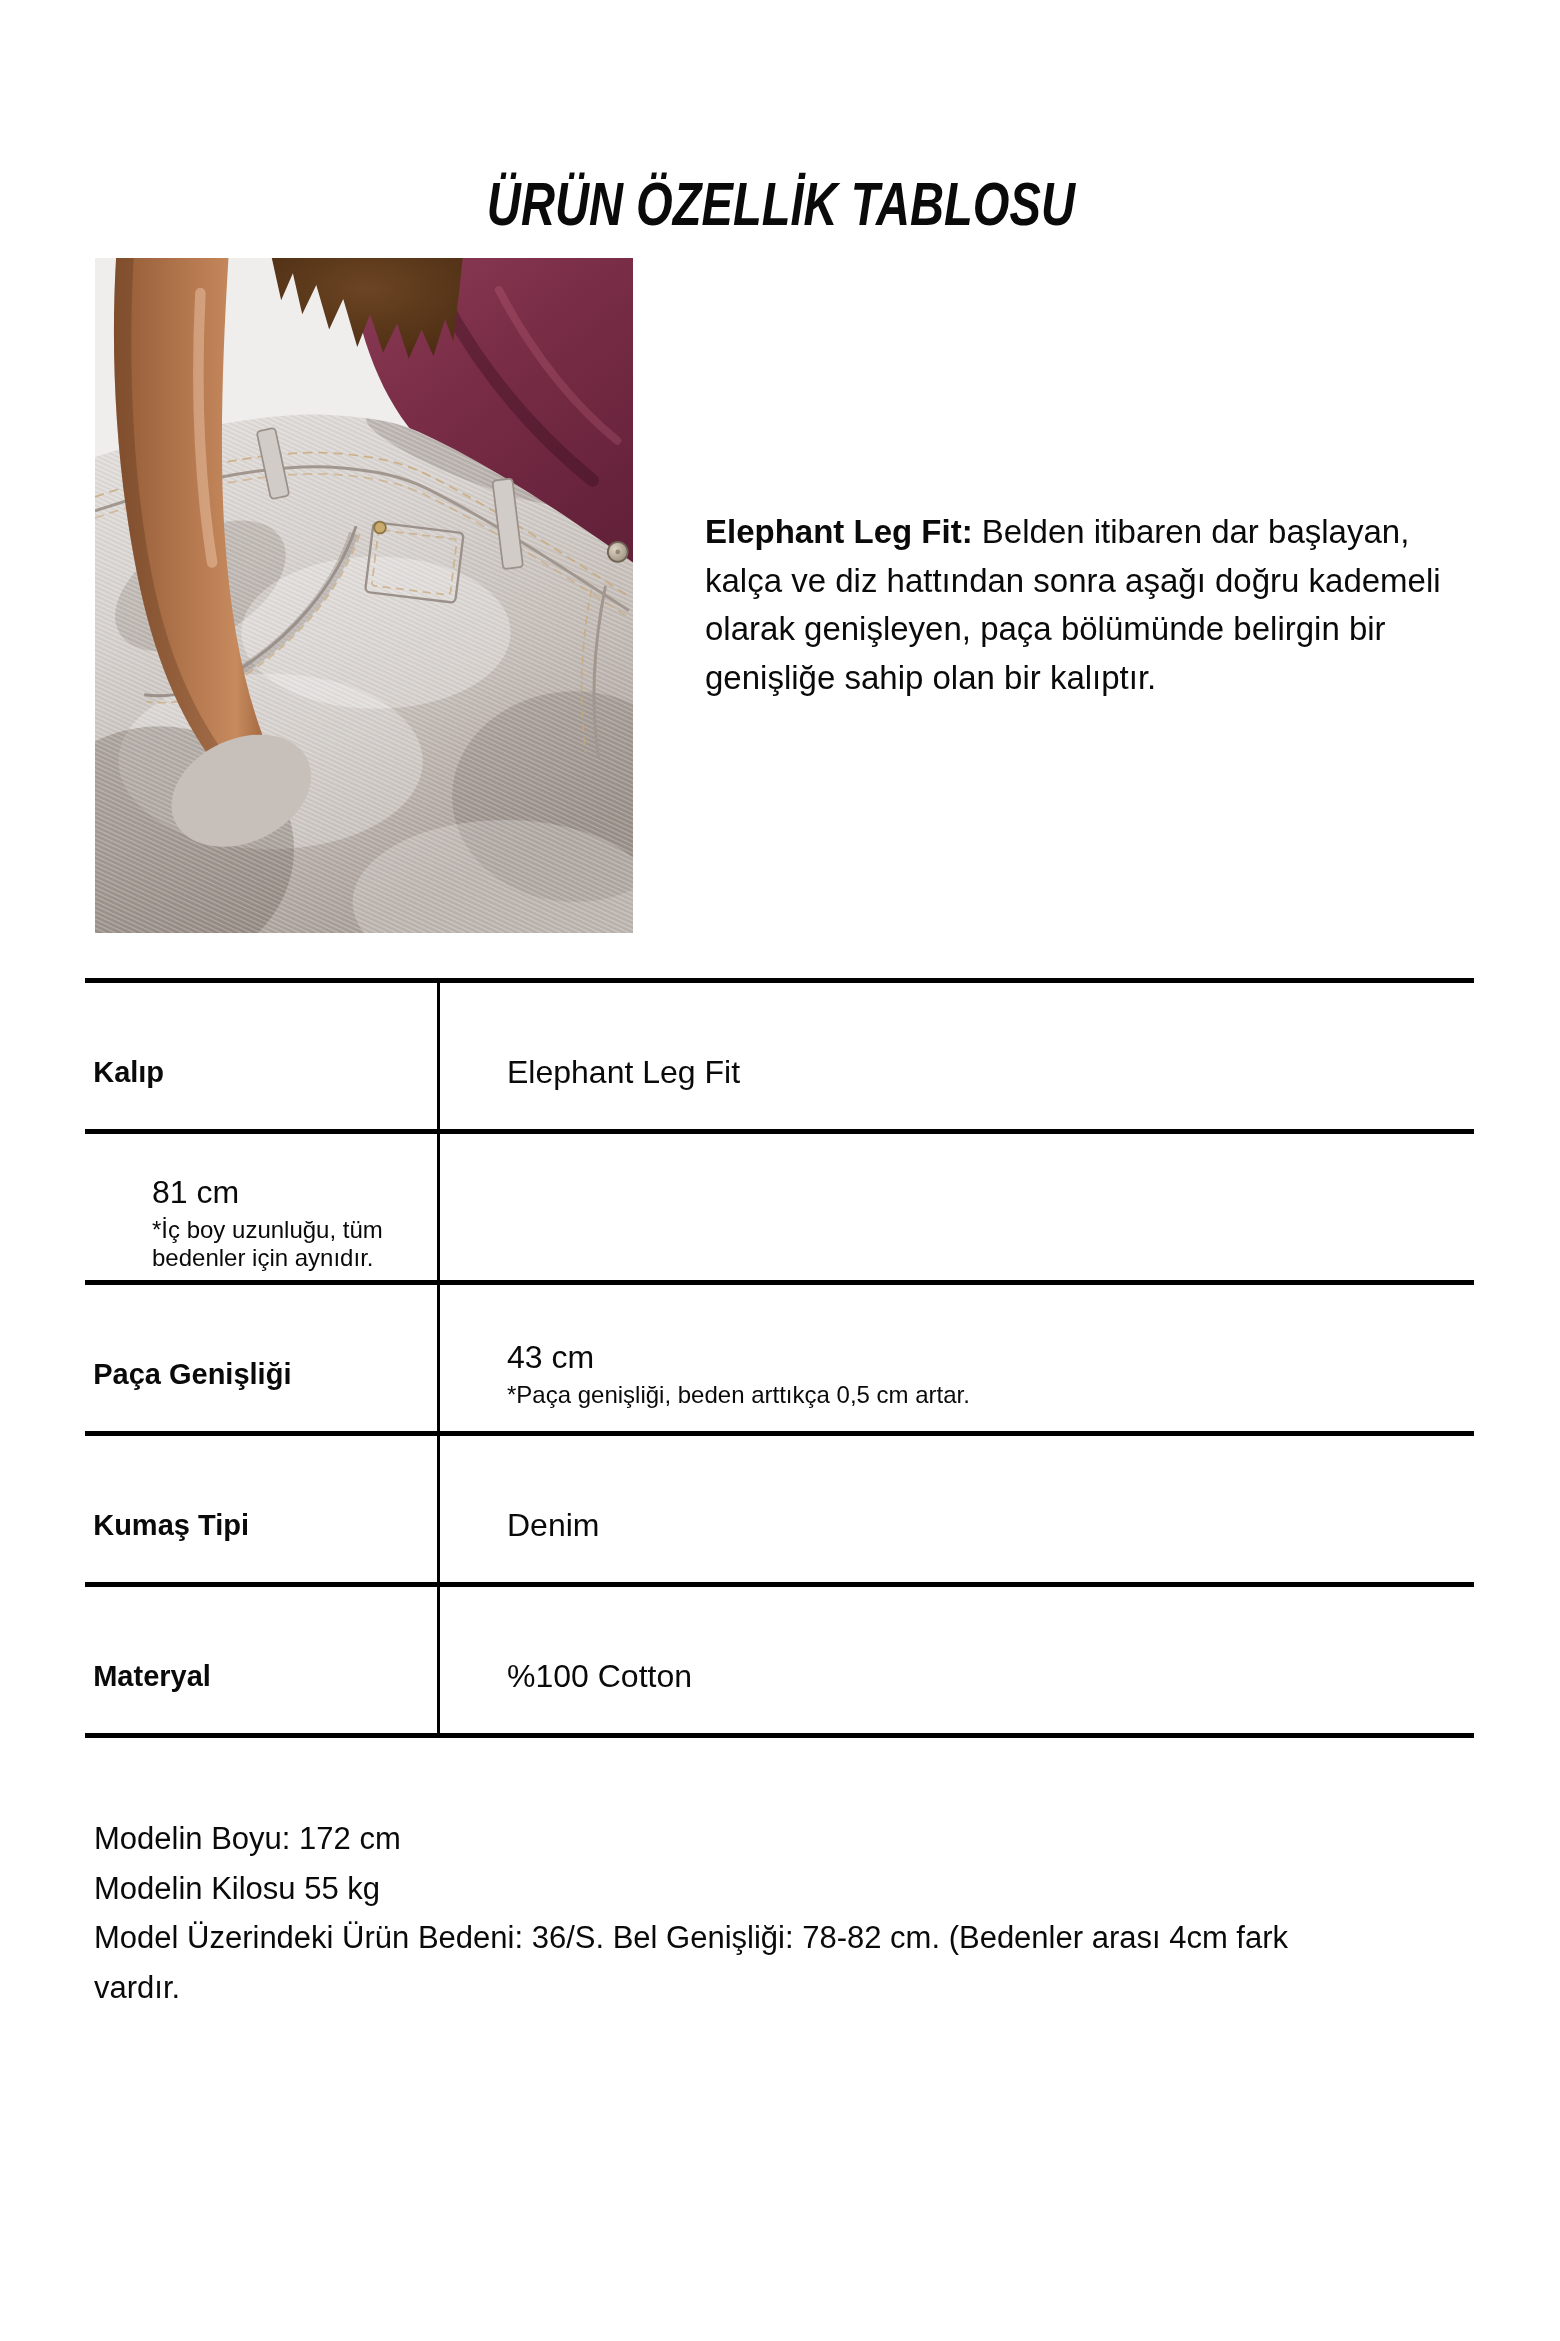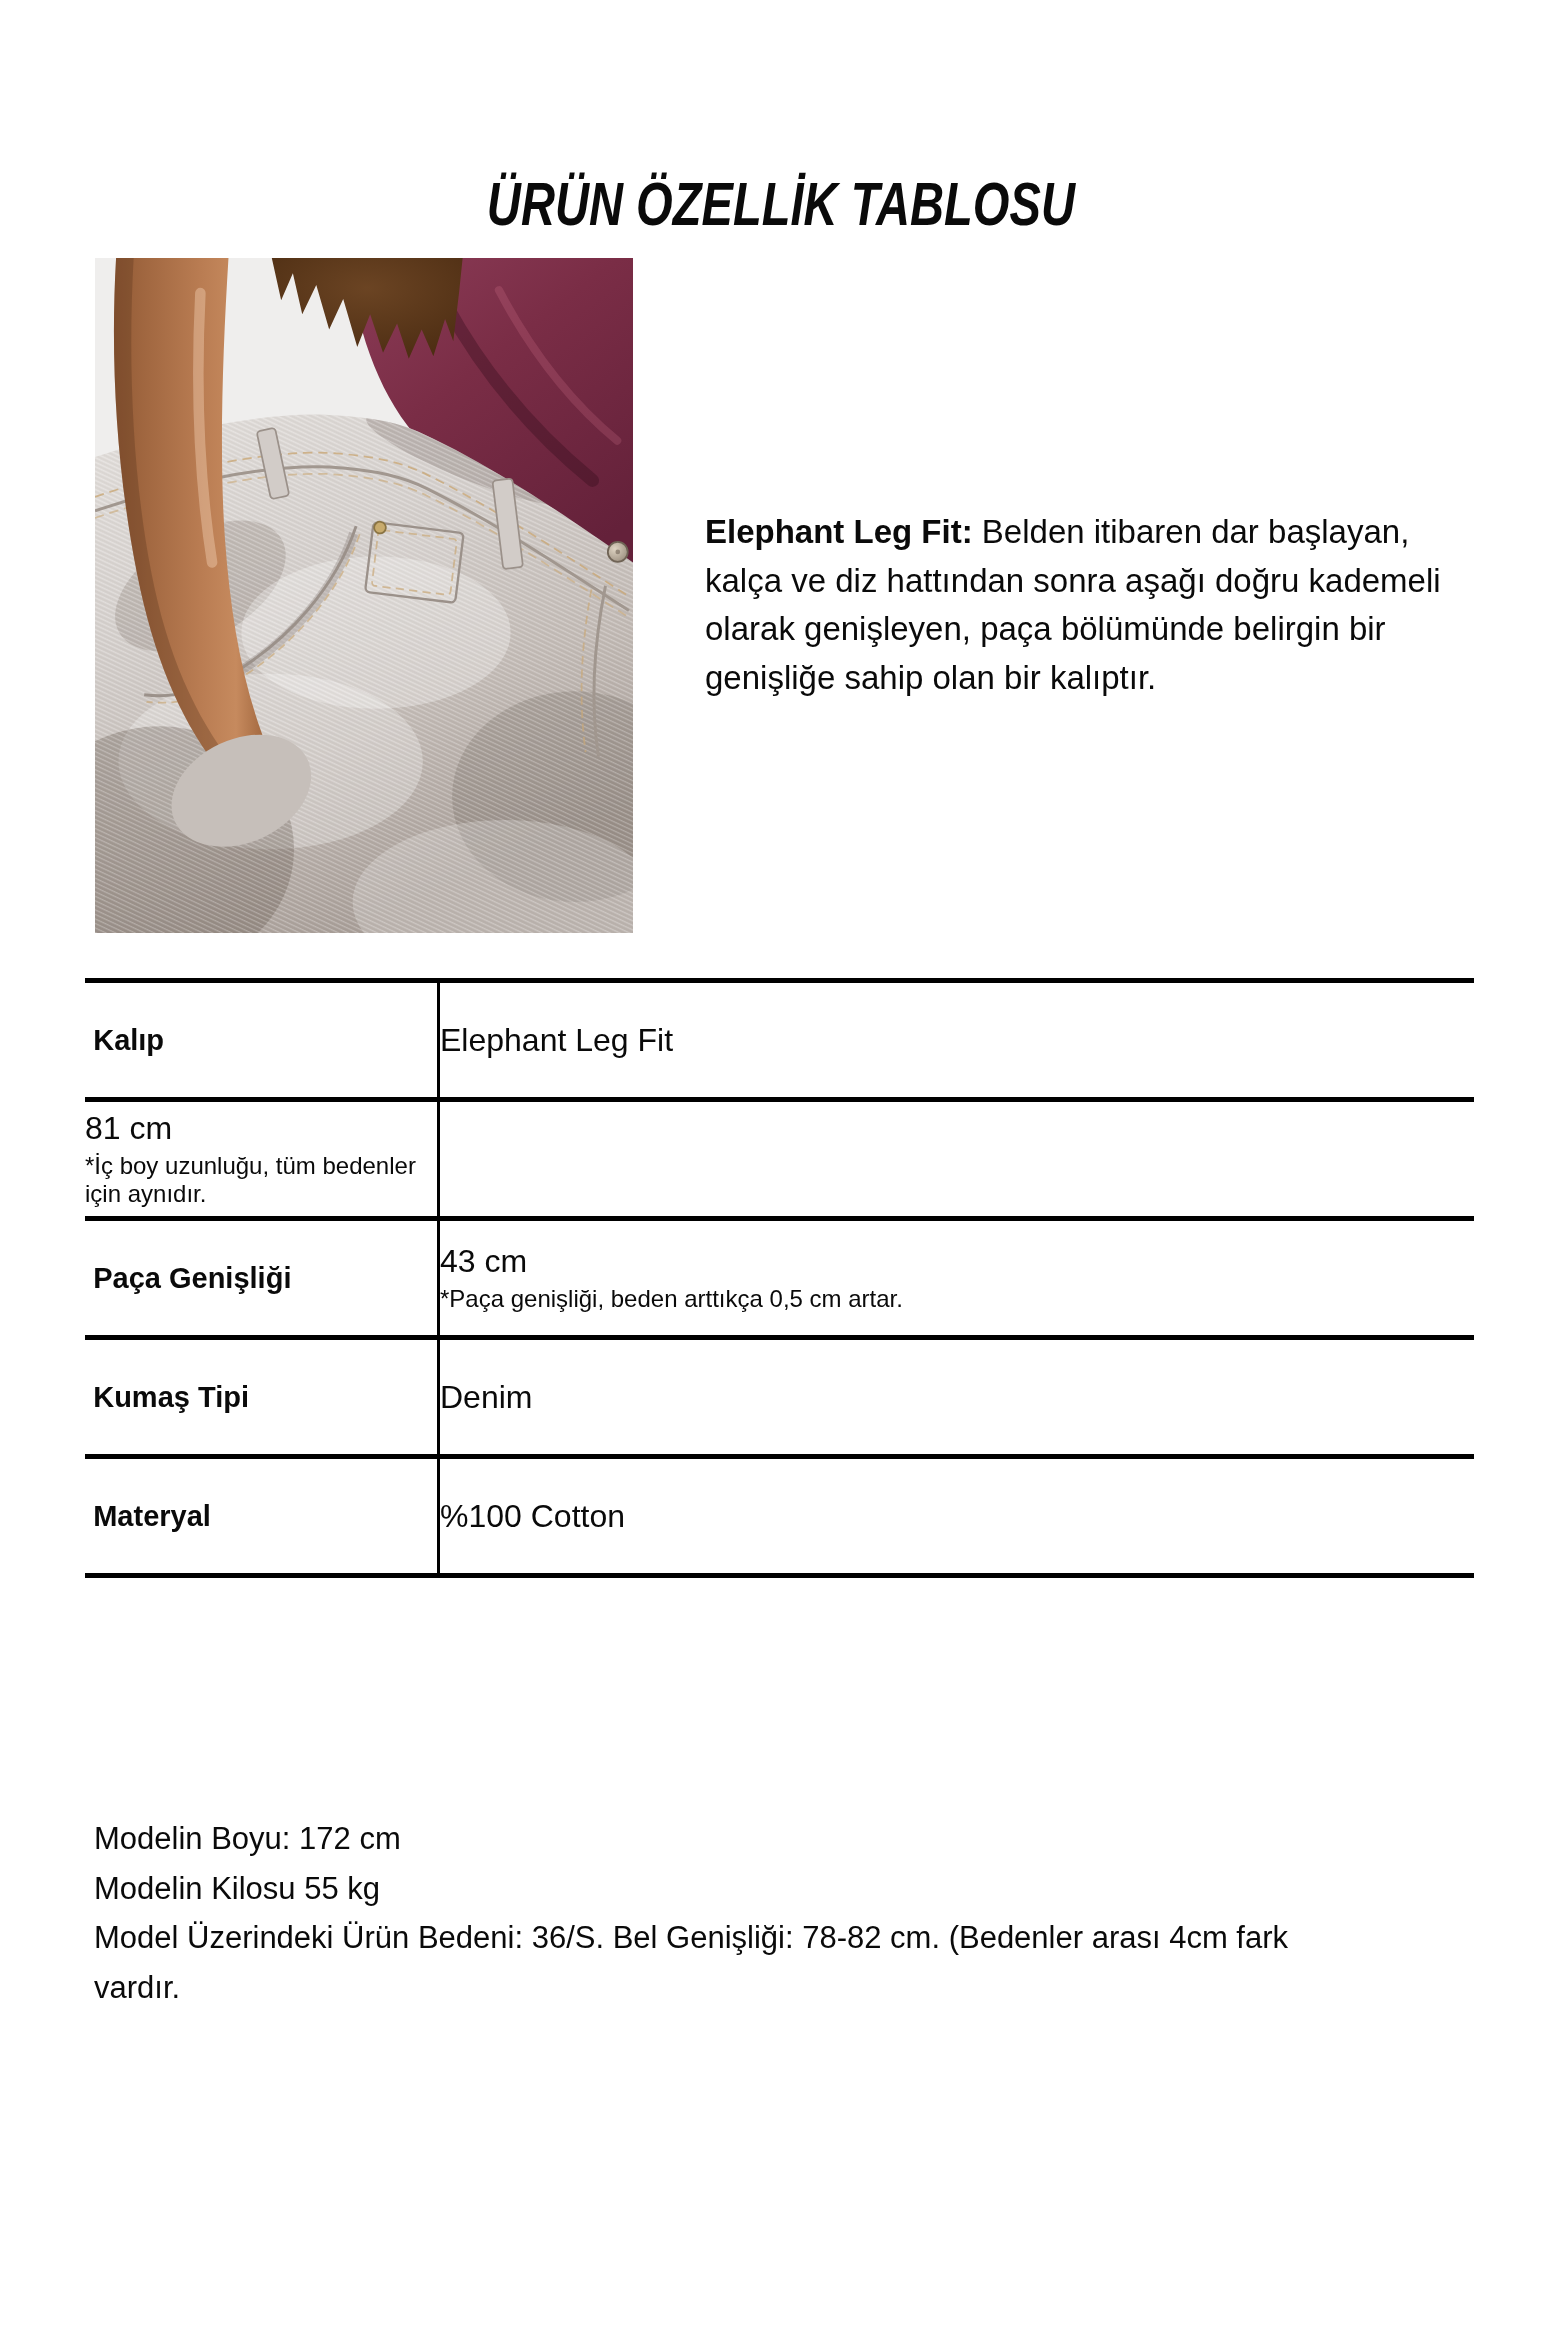--- a/index.html
+++ b/index.html
@@ -37,30 +37,30 @@
   
   .spec-table{
     position:absolute;left:85px;top:978px;width:1389px;
     border-top:5.9px solid #000;
   }
   .spec-table::after{
     content:"";position:absolute;left:352px;top:0;bottom:0;width:2.9px;background:#000;
   }
   .spec-row{
     display:grid;grid-template-columns:355px 1fr;
-    height:114px;border-bottom:5.9px solid #000;
+    height:114px;border-bottom:5.9px solid #000;margin-top:32px;
   }
   .spec-label{
     display:flex;align-items:center;
     padding-left:8.2px;
     font-weight:bold;font-size:29px;
   }
   .spec-value-cell{
     display:flex;flex-direction:column;justify-content:center;
-    row-gap:5.9px;
+    padding-left:67px;row-gap:5.9px;
   }
   .spec-value{font-size:32px;}
   .spec-note{font-size:24px;}
   .spec-note:empty{display:none;}
   
   .footer-notes{
     position:absolute;left:94px;top:1814px;width:1259px;
     font-size:31px;line-height:1.6;
   }
 </style>

